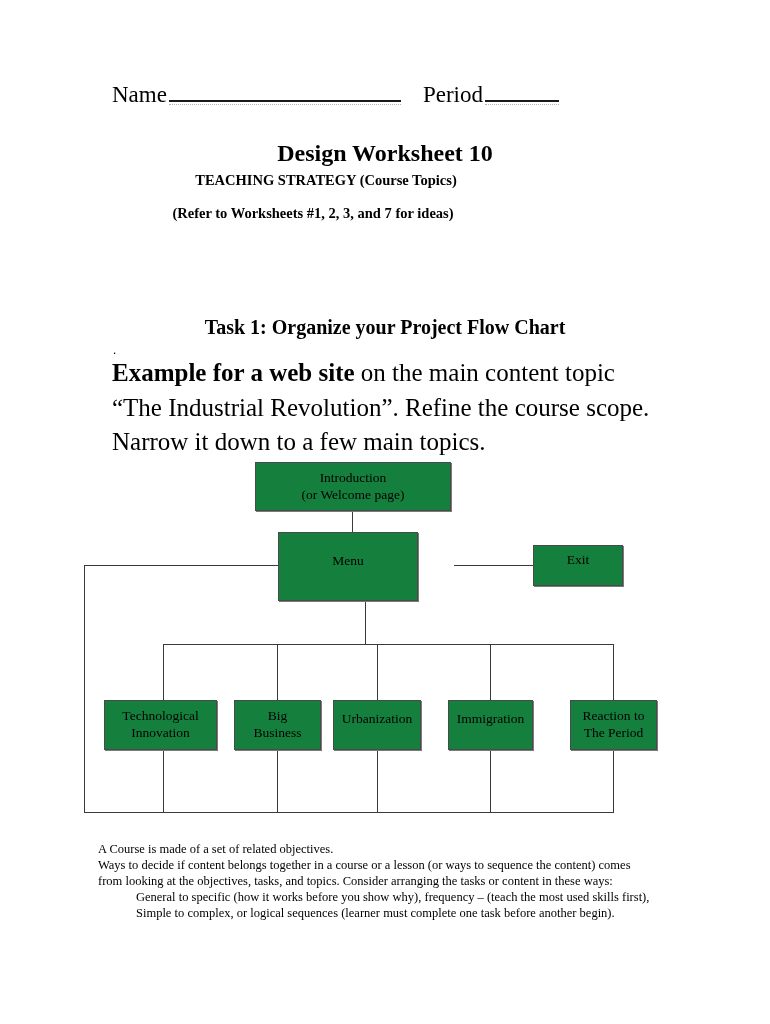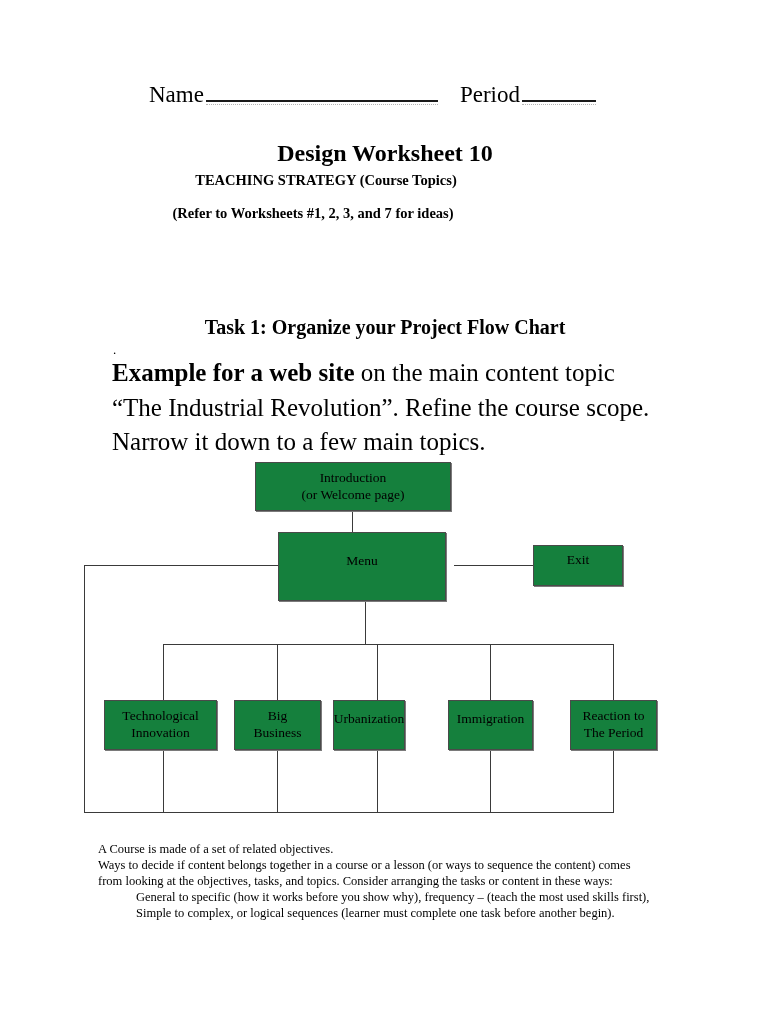--- a/index.html
+++ b/index.html
@@ -25,21 +25,21 @@
   .name-row {
     position: absolute;
     left: 112px;
     top: 80px;
     width: 560px;
     height: 30px;
     display: flex;
     align-items: baseline;
     font-size: 23px;
   }
-  .name-label { white-space: nowrap; margin-left: 37px; }
+  .name-label { white-space: nowrap; }
   .fill-line {
     position: relative;
     display: inline-block;
     border-bottom: 2px solid #1a1a1a;
     height: 20px;
     margin: 0 2px;
   }
   .fill-line::after {
     content: "";
     position: absolute;
@@ -146,28 +146,28 @@
     box-sizing: border-box;
     display: flex;
     align-items: center;
     justify-content: center;
     text-align: center;
     font-size: 13.5px;
     line-height: 1.25;
     color: #000;
   }
   .node-intro  { left: 255px; top: 462px; width: 196px; height: 49px; }
-  .node-menu   { left: 278px; top: 532px; width: 168px; height: 69px;
+  .node-menu   { left: 278px; top: 532px; width: 140px; height: 69px;
                  align-items: flex-start; padding-top: 20px; }
   .node-exit   { left: 533px; top: 545px; width: 90px;  height: 41px;
                  align-items: flex-start; padding-top: 6px; }
   .node-leaf   { top: 700px; height: 50px; }
   .n-tech  { left: 104px; width: 113px; }
   .n-big   { left: 234px; width: 87px; }
-  .n-urban { left: 333px; width: 72px;
+  .n-urban { left: 333px; width: 88px;
              align-items: flex-start; padding-top: 10px; }
   .n-immig { left: 448px; width: 85px;
              align-items: flex-start; padding-top: 10px; text-align: center; }
   .n-react { left: 570px; width: 87px; }
 
   .ln { position: absolute; background: #3a3a3a; }
   .ln-v { width: 1px; }
   .ln-h { height: 1px; }
 
   

